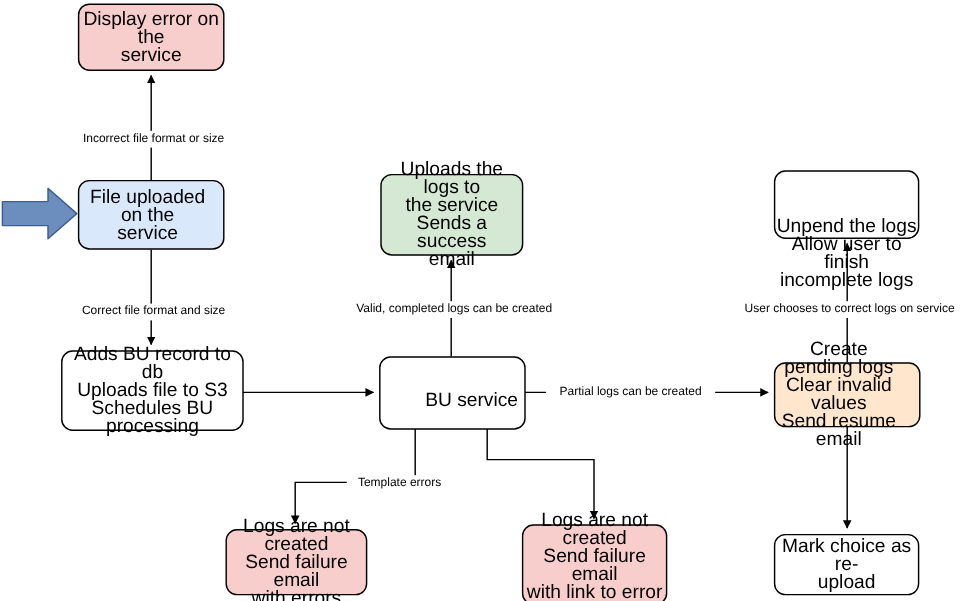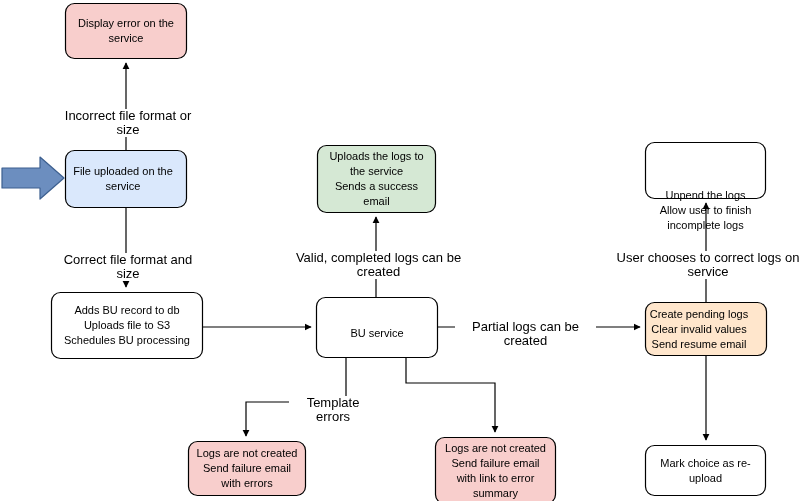--- a/index.html
+++ b/index.html
@@ -26,30 +26,30 @@
     width: 801px;
     height: 501px;
   }
   .node-text {
     position: absolute;
     display: flex;
     align-items: center;
     justify-content: center;
     text-align: center;
     font-family: "Liberation Sans", sans-serif;
-    font-size: 11px;
+    font-size: 16px;
     line-height: 15px;
     color: #000000;
     pointer-events: none;
     white-space: pre-line;
   }
   .edge-label {
     position: absolute;
     font-family: "Liberation Sans", sans-serif;
-    font-size: 13px;
+    font-size: 10px;
     line-height: 14px;
     color: #000000;
     text-align: center;
     background: #ffffff;
     white-space: pre-line;
     padding: 0 2px;
   }
 </style>
 </head>
 <body>
@@ -135,21 +135,21 @@
 
   <div class="node-text" style="left:51px; top:292px; width:152px; height:67px;">Adds BU record to db
 Uploads file to S3
 Schedules BU processing</div>
 
   <div class="node-text" style="left:317px; top:145px; width:119px; height:68px;">Uploads the logs to
 the service
 Sends a success
 email</div>
 
-  <div class="node-text" style="left:316px; top:297px; width:122px; height:73px;">BU service</div>
+  <div class="node-text" style="left:316px; top:297px; width:122px; height:73px;padding-left:16px;">BU service</div>
 
   <div class="node-text" style="left:645px; top:142px; width:121px; height:57px;margin-top:40px;">Unpend the logs
 Allow user to finish
 incomplete logs</div>
 
   <div class="node-text" style="left:645px; top:302px; width:108px; height:54px;">Create pending logs
 Clear invalid values
 Send resume email</div>
 
   <div class="node-text" style="left:188px; top:441px; width:118px; height:55px;">Logs are not created

